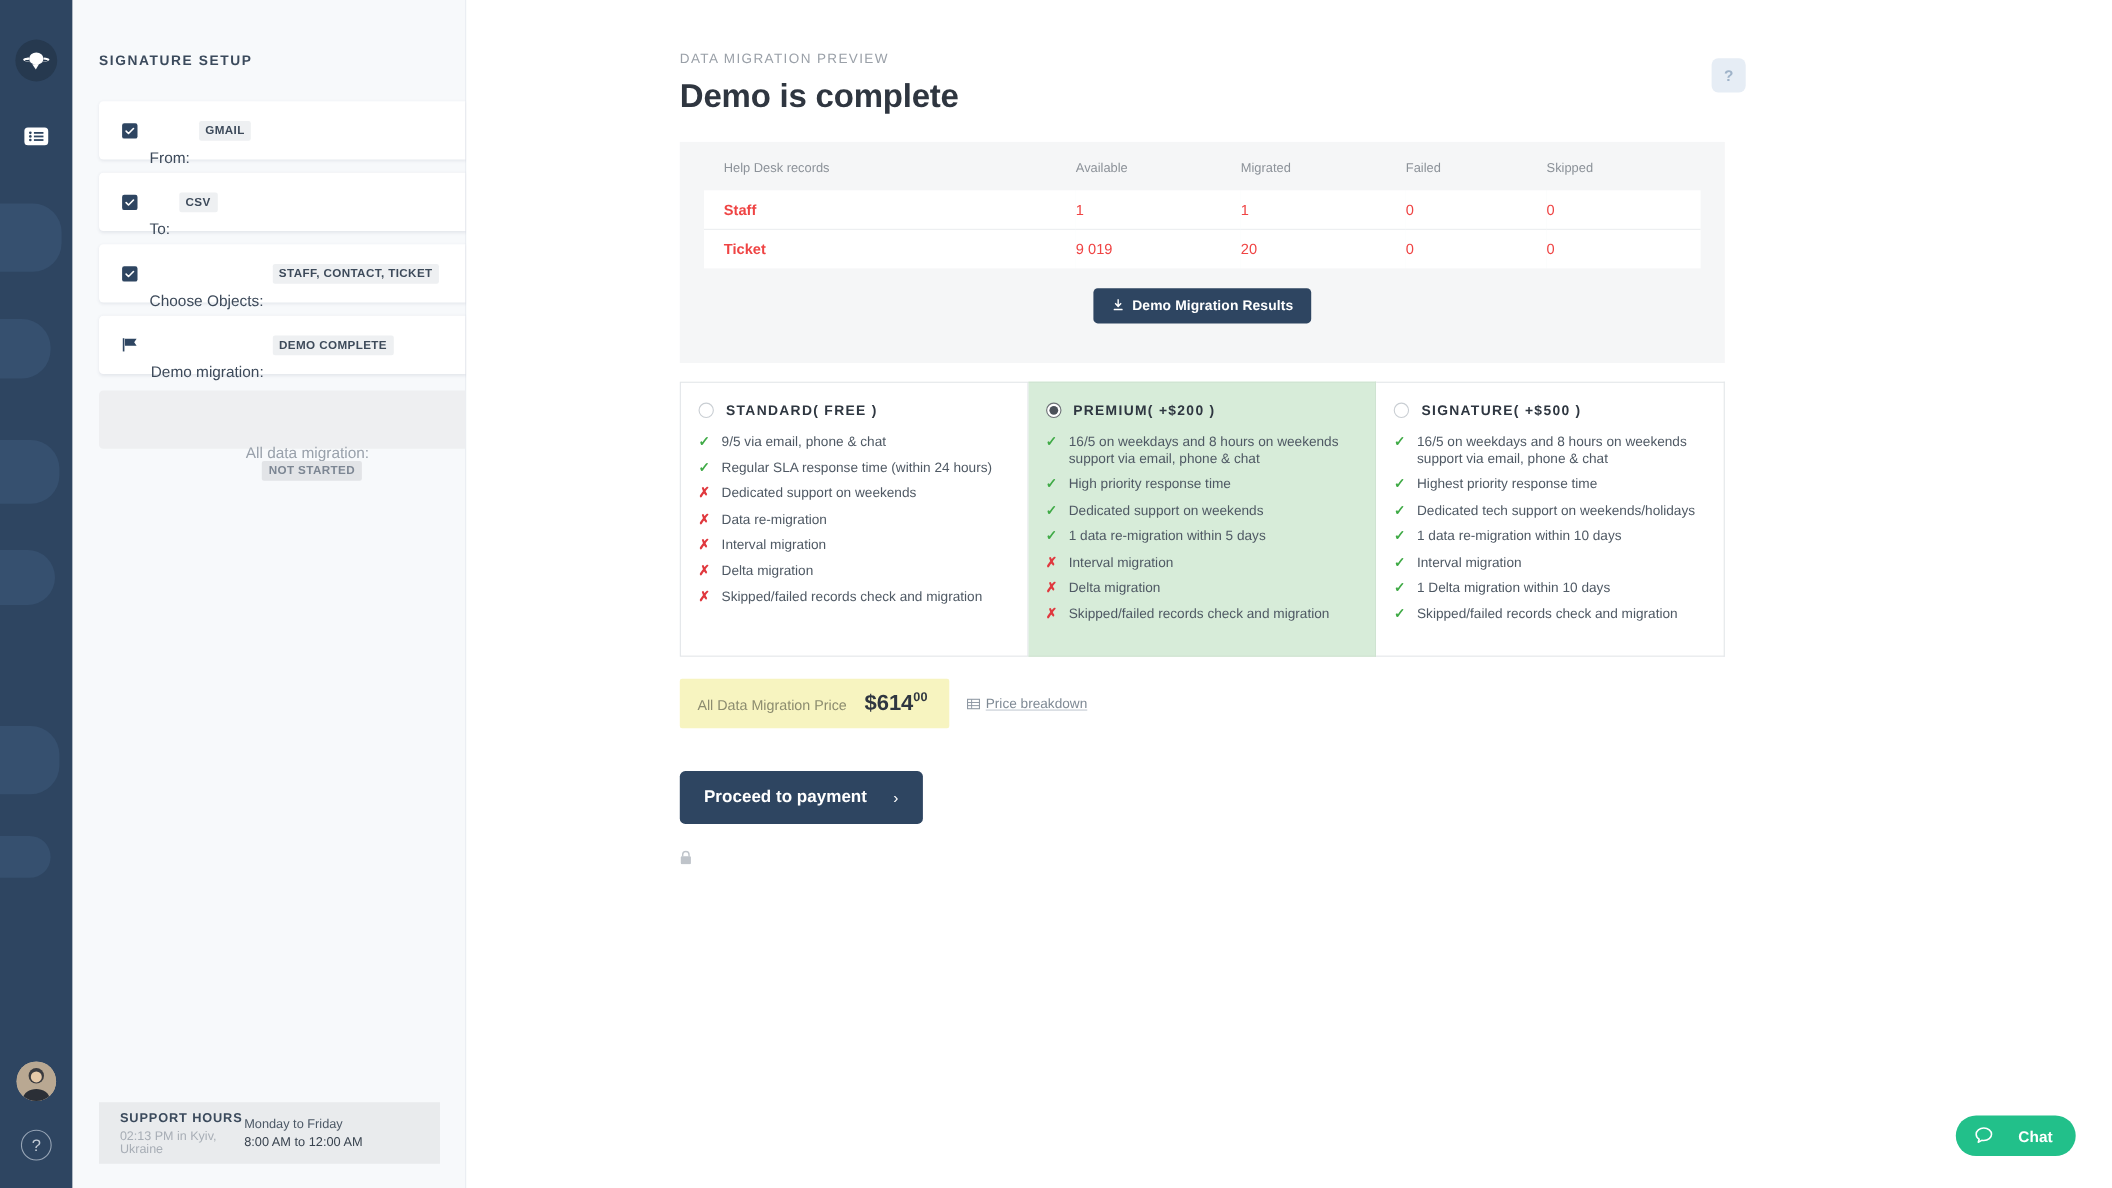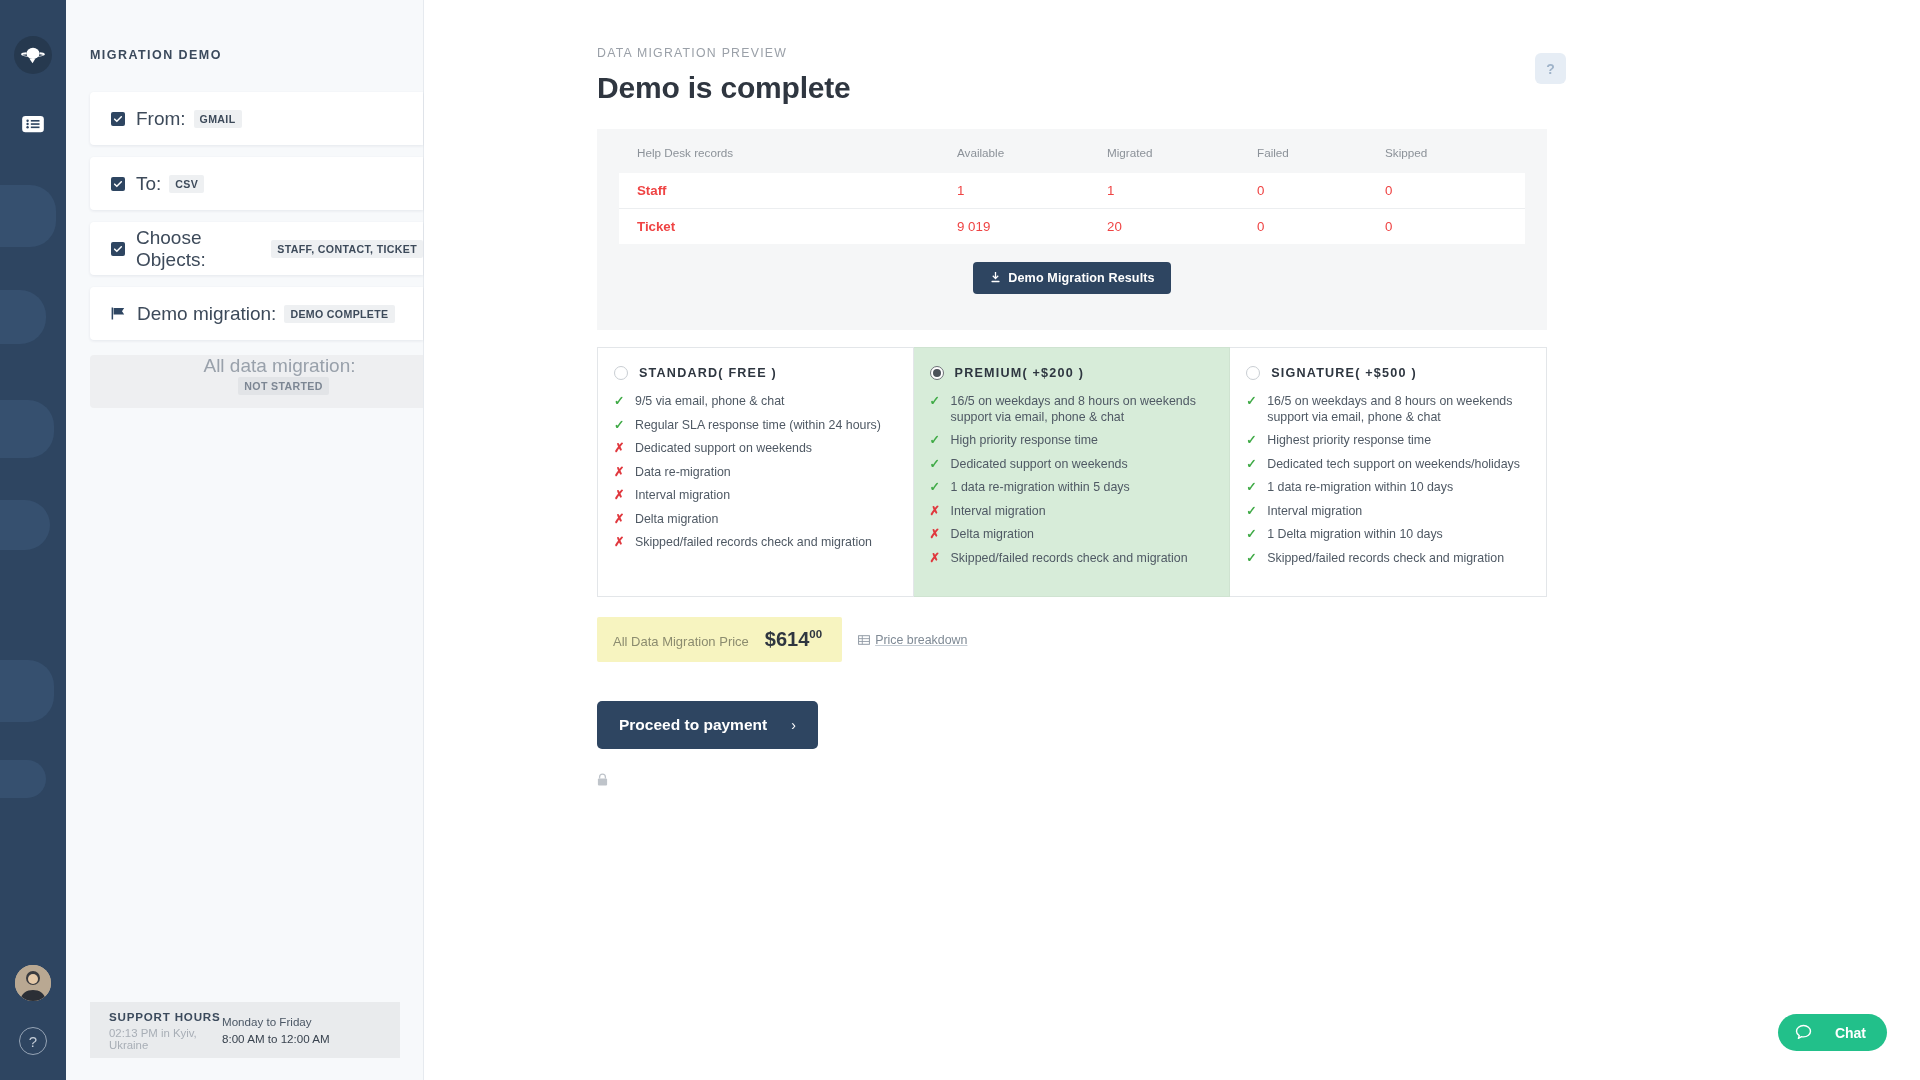--- a/index.html
+++ b/index.html
@@ -77,21 +77,21 @@
   .chk {
     width: 14px; height: 14px; border-radius: 2px;
     background: #2e4561;
     display: inline-flex; align-items: center; justify-content: center;
     flex: 0 0 14px;
   }
   .chk svg { width: 10px; height: 10px; }
   .flagico { width: 15px; flex: 0 0 15px; display: flex; align-items: center; }
   .flagico svg { width: 14px; height: 13px; }
   .setup-label {
-    font-size: 19px; color: #3d4a5a; margin-left: 11px;
+    font-size: 14px; color: #3d4a5a; margin-left: 11px; margin-top: 48px;
   }
   .setup-card.muted .setup-label { color: #99a1ab; }
   .setup-pill {
     font-size: 10.6px; font-weight: bold; letter-spacing: .35px;
     color: #3d4a5a; background: #eef0f2;
     padding: 3px 6px; border-radius: 2px; margin-left: 8px;
     white-space: nowrap;
   }
   .setup-card.muted .setup-pill { color: #7c8693; background: #e2e4e7; }
 
@@ -106,21 +106,21 @@
   .support-h {
     font-size: 11.6px; font-weight: bold; letter-spacing: .8px; color: #3b4a5c;
   }
   .support-sub { font-size: 11.4px; color: #a8aeb6; margin-top: 4px; }
   .support-col2 { }
   .support-d { font-size: 11.6px; color: #4b5765; }
   .support-t { font-size: 11.6px; color: #39434f; margin-top: 4px; }
 
   
   .main { flex: 1; position: relative; height: 1080px; background: #fff; }
-  .content { position: absolute; left: 173px; top: 0; width: 970px; }
+  .content { position: absolute; left: 194px; top: 0; width: 970px; }
 
   .eyebrow {
     margin-top: 46px;
     font-size: 12.3px; letter-spacing: 1.25px; color: #9aa0a8;
   }
   h1.page-title {
     margin-top: 11px;
     font-size: 30px; font-weight: bold; color: #2f3640; letter-spacing: -.2px;
   }
   .helpbtn {
@@ -282,21 +282,21 @@
         <circle cx="18" cy="13" r="7" fill="#3a3b3f"></circle>
         <circle cx="18" cy="14" r="5" fill="#e5c9a8"></circle>
         <path d="M5 36c1-8 7-11 13-11s12 3 13 11z" fill="#2b2f36"></path>
       </svg>
     </div>
 
     <div class="rail-help">?</div>
   </div>
 
   <div class="sidebar">
-    <div class="sidebar-title">MIGRATION DEMO</div>
+    <div class="sidebar-title">SIGNATURE SETUP</div>
 
     <div class="setup-list">
 
       <div class="setup-card" style="margin-top:18px;">
         <span class="chk">
           <svg viewBox="0 0 12 12">
               <path d="M2 6.2l2.6 2.6L10 3.4" stroke="#fff" stroke-width="1.8" fill="none" stroke-linecap="round" stroke-linejoin="round"></path>
             </svg>
         </span>
         <span class="setup-label">From:</span>

